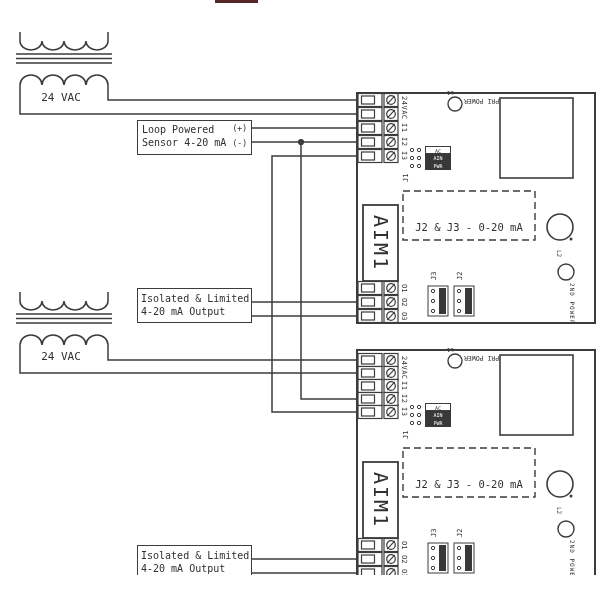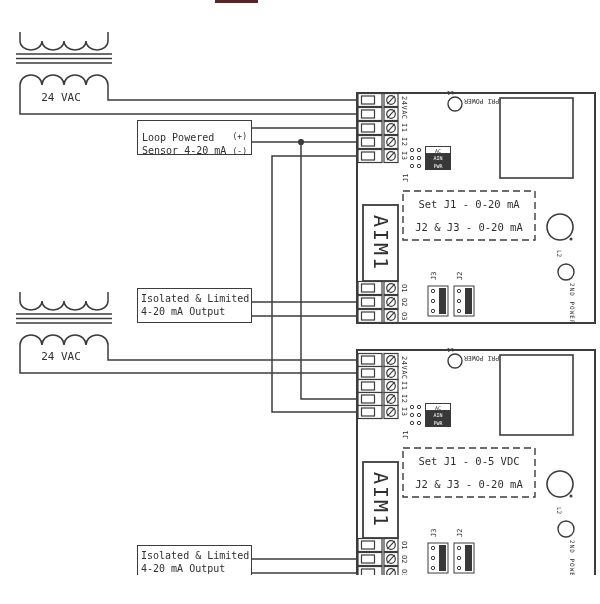--- a/index.html
+++ b/index.html
@@ -161,21 +161,21 @@
     </g>
   </svg>
 
   <div class="abs mono ctr" style="left:30px;top:91px;width:62px;height:13px;font-size:11px;">
       <span>24 VAC</span>
     </div>
   <div class="abs mono ctr" style="left:30px;top:350px;width:62px;height:13px;font-size:11px;">
       <span>24 VAC</span>
     </div>
 
-  <div class="abs box" style="left:137px;top:120px;width:115px;height:35px;padding:10px 4px 0 4px;">
+  <div class="abs box" style="left:137px;top:120px;width:115px;height:35px;padding:2px 4px 0 4px;">
     <div style="display:flex;justify-content:space-between;align-items:flex-start;">
       <span style="font-size:10px;line-height:13px;white-space:nowrap;">Loop Powered</span>
       <span style="font-size:8px;line-height:11px;">(+)</span>
     </div>
     <div style="display:flex;justify-content:space-between;align-items:flex-end;">
       <span style="font-size:10px;line-height:13px;white-space:nowrap;">Sensor 4-20 mA</span>
       <span style="font-size:8px;line-height:11px;">(-)</span>
     </div>
   </div>
 
@@ -199,37 +199,35 @@
   <div class="abs mono jrow w" style="left:425px;top:146px;width:26px;height:8px;">AC</div>
   <div class="abs mono jrow b" style="left:425px;top:154px;width:26px;height:8px;">AIN</div>
   <div class="abs mono jrow b" style="left:425px;top:162px;width:26px;height:8px;">PWR</div>
   <div class="abs mono vup jref ctr" style="left:430px;top:268px;width:9px;height:16px;">J3</div>
   <div class="abs mono vup jref ctr" style="left:456px;top:268px;width:9px;height:16px;">J2</div>
   <div class="abs mono r180 ledtxt" style="left:447px;top:89px;font-size:5.5px;">L1</div>
   <div class="abs mono r180 ledtxt" style="left:464px;top:96px;">PRI POWER</div>
   <div class="abs mono v" style="left:556px;top:250px;font-size:6px;">L2</div>
   <div class="abs mono v" style="left:569px;top:283px;font-size:6px;letter-spacing:1px;white-space:nowrap;">2ND POWER</div>
   <div class="abs mono v bigname ctr" style="left:363px;top:205px;width:35px;height:76px;">AIM1</div>
-  <div class="abs mono note" style="left:403px;top:198px;width:132px;">Set J1 - 0-20 mA</div>
   <div class="abs mono note" style="left:403px;top:221px;width:132px;">J2 &amp; J3 - 0-20 mA</div>
 
   <div class="abs mono v tlbl ctr" style="left:399px;top:354px;width:9px;height:28px;">24VAC</div>
   <div class="abs mono v tlbl ctr" style="left:399px;top:379.5px;width:9px;height:13px;">I1</div>
   <div class="abs mono v tlbl ctr" style="left:399px;top:392.5px;width:9px;height:13px;">I2</div>
   <div class="abs mono v tlbl ctr" style="left:399px;top:405.5px;width:9px;height:13px;">I3</div>
   <div class="abs mono v olbl ctr" style="left:399px;top:538.5px;width:9px;height:13px;">O1</div>
   <div class="abs mono v olbl ctr" style="left:399px;top:552.5px;width:9px;height:13px;">O2</div>
   <div class="abs mono v olbl ctr" style="left:399px;top:566.5px;width:9px;height:13px;">O3</div>
   <div class="abs mono vup jref ctr" style="left:402px;top:427px;width:9px;height:16px;">J1</div>
   <div class="abs mono jrow w" style="left:425px;top:403px;width:26px;height:8px;">AC</div>
   <div class="abs mono jrow b" style="left:425px;top:411px;width:26px;height:8px;">AIN</div>
   <div class="abs mono jrow b" style="left:425px;top:419px;width:26px;height:8px;">PWR</div>
   <div class="abs mono vup jref ctr" style="left:430px;top:525px;width:9px;height:16px;">J3</div>
   <div class="abs mono vup jref ctr" style="left:456px;top:525px;width:9px;height:16px;">J2</div>
   <div class="abs mono r180 ledtxt" style="left:447px;top:346px;font-size:5.5px;">L1</div>
   <div class="abs mono r180 ledtxt" style="left:464px;top:353px;">PRI POWER</div>
   <div class="abs mono v" style="left:556px;top:507px;font-size:6px;">L2</div>
   <div class="abs mono v" style="left:569px;top:540px;font-size:6px;letter-spacing:1px;white-space:nowrap;">2ND POWER</div>
   <div class="abs mono v bigname ctr" style="left:363px;top:462px;width:35px;height:76px;">AIM1</div>
-  <div class="abs mono note" style="left:403px;top:455px;width:132px;">Set J1 - 0-5 VDC</div>
   <div class="abs mono note" style="left:403px;top:478px;width:132px;">J2 &amp; J3 - 0-20 mA</div>
 
 </div>
 
 </body></html>

